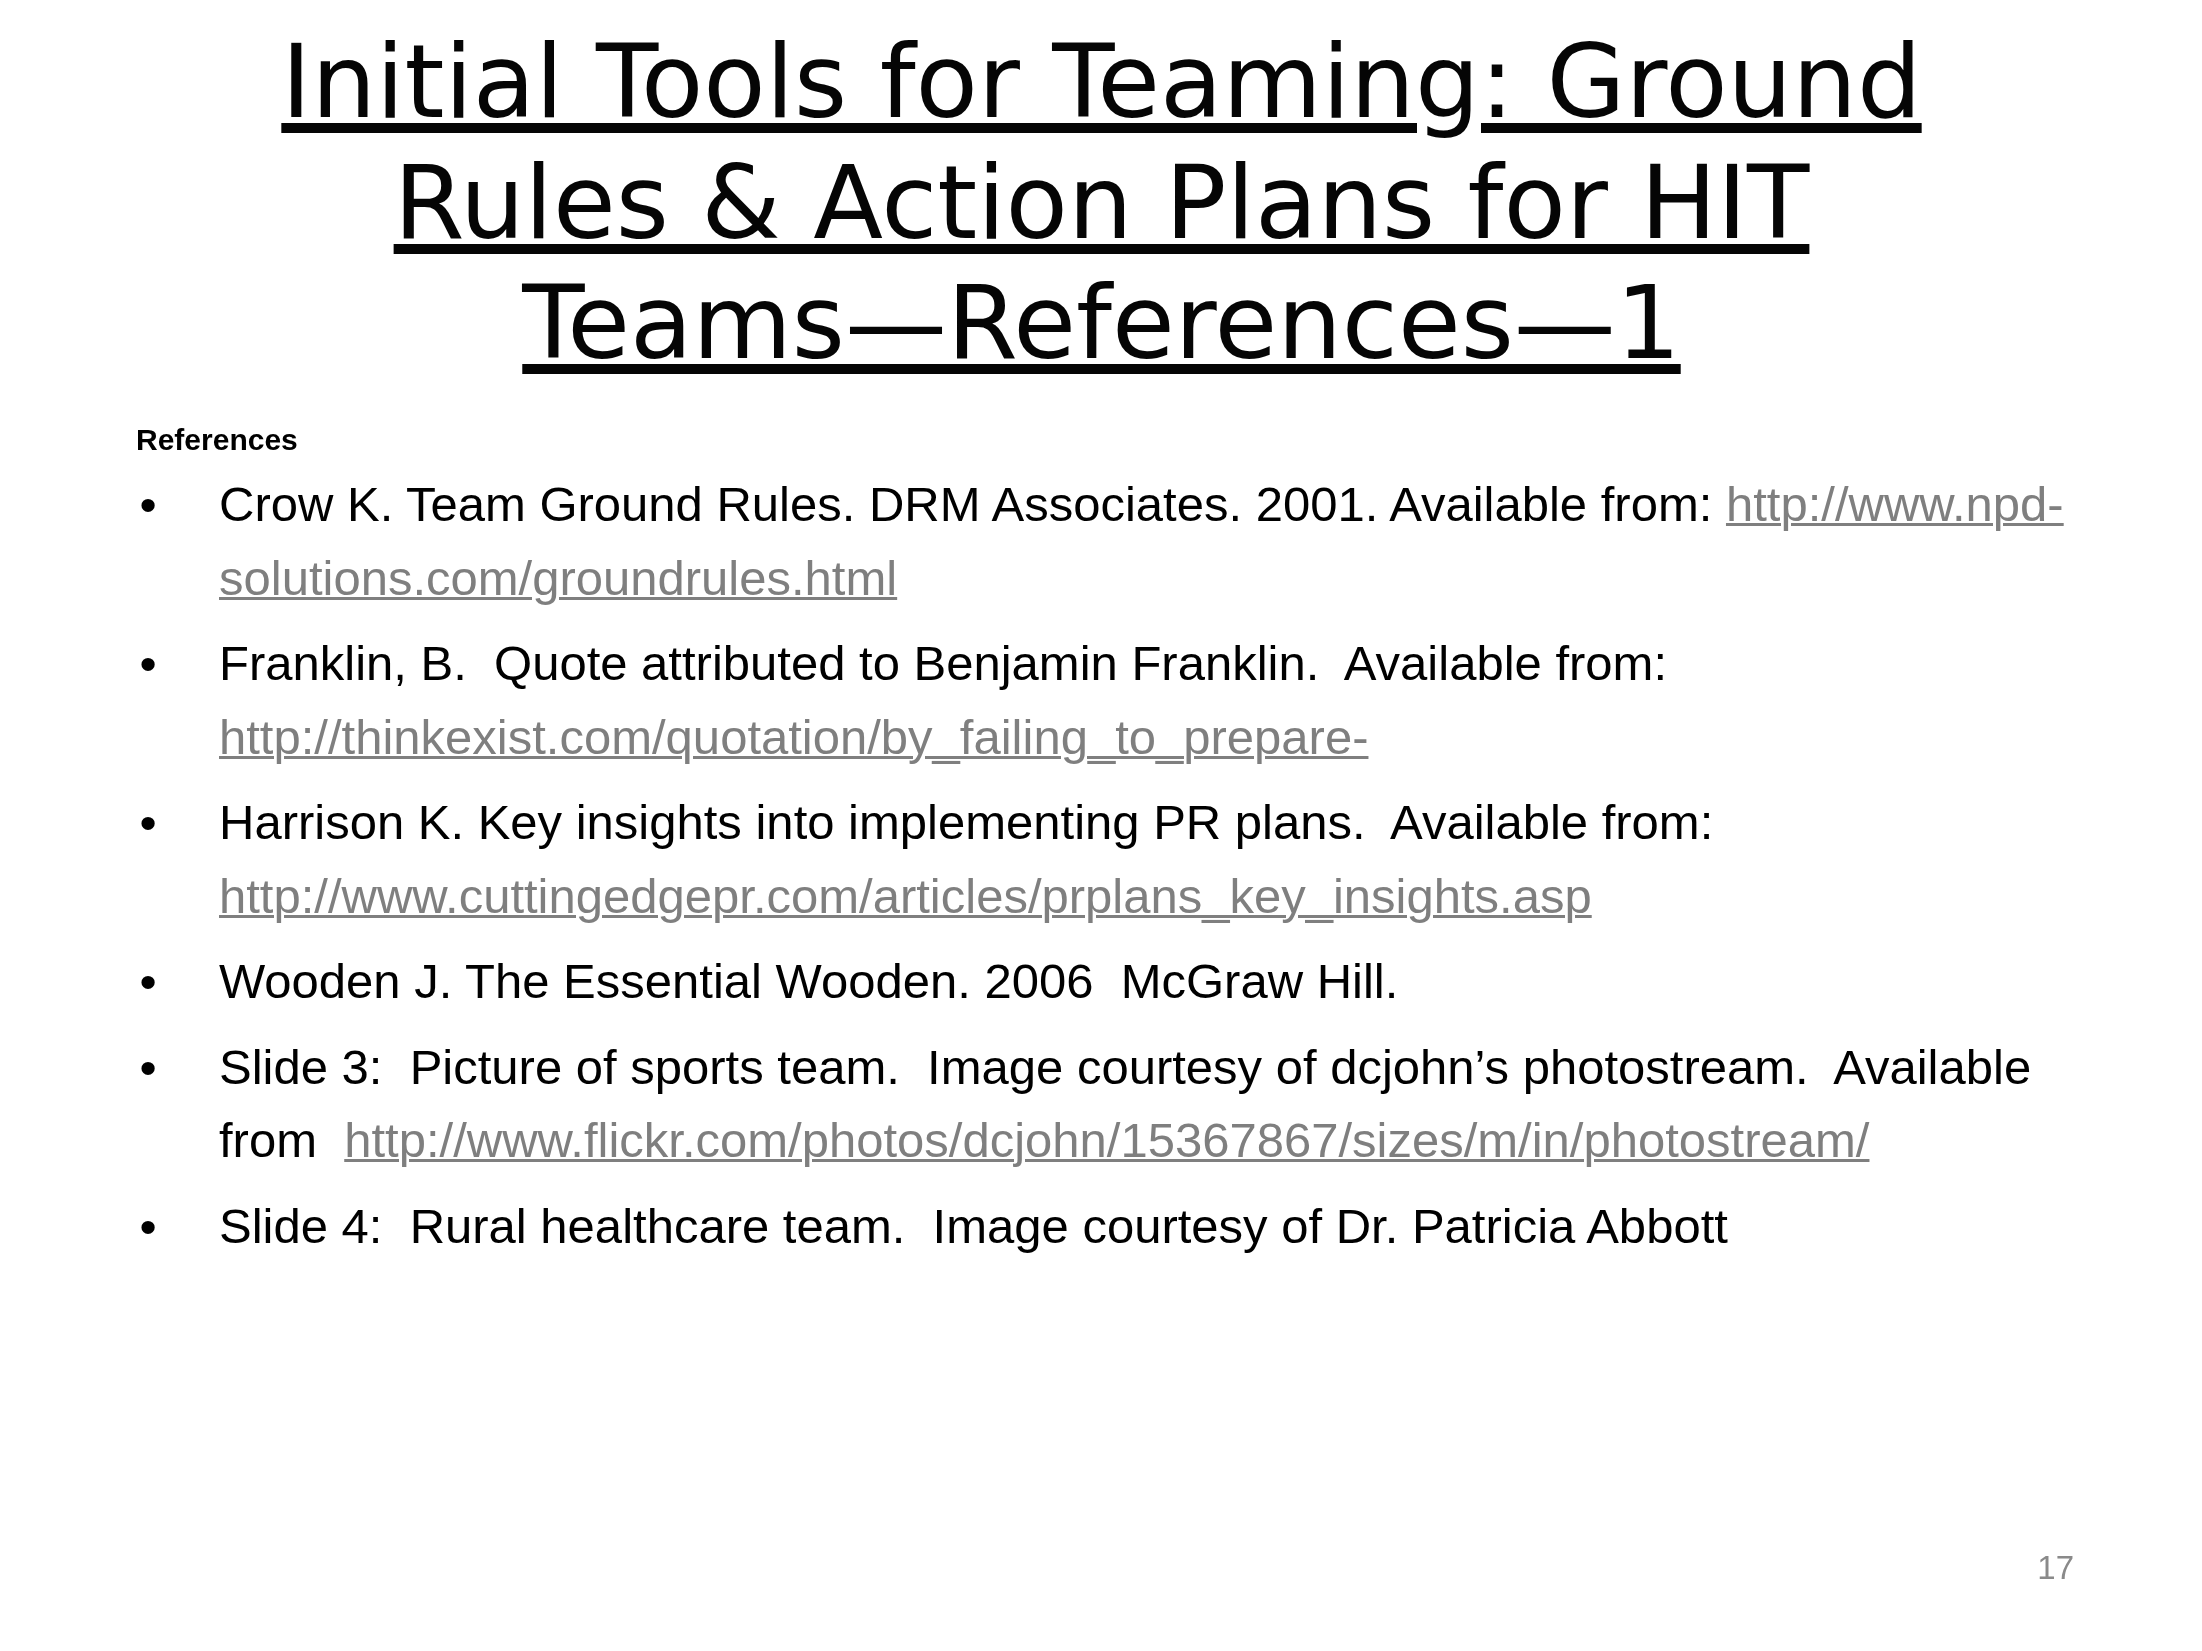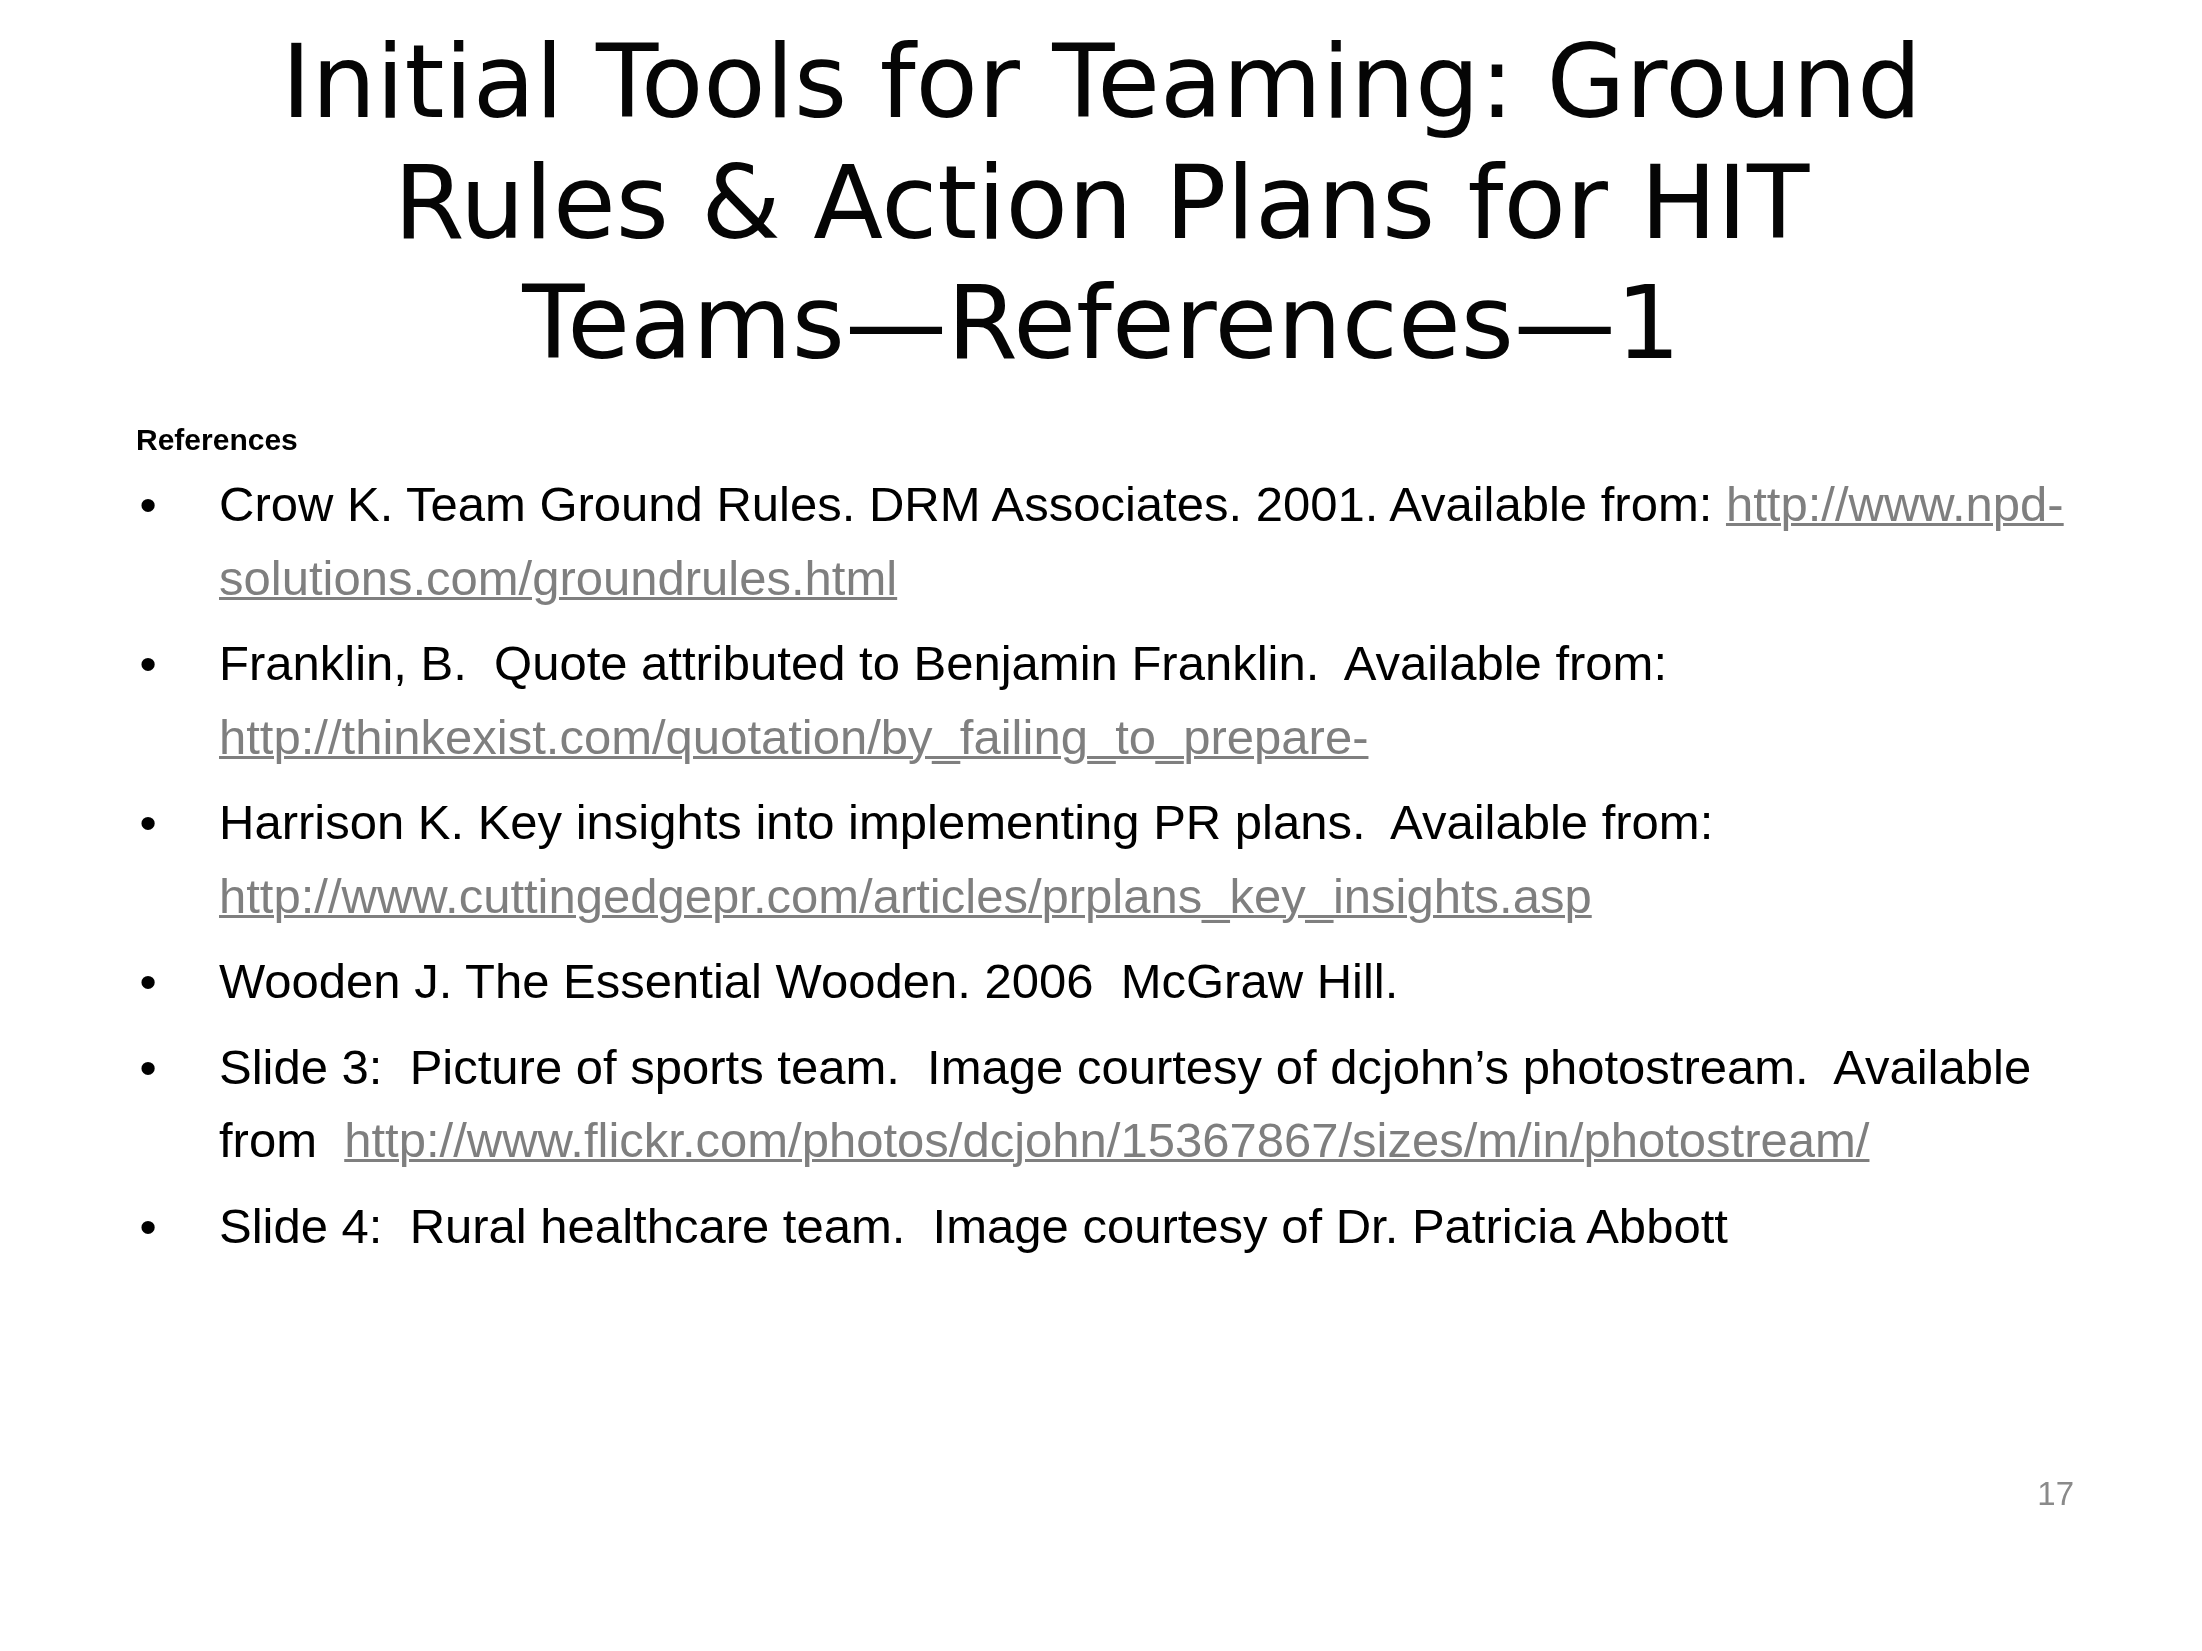--- a/index.html
+++ b/index.html
@@ -13,20 +13,21 @@
   }
   .title{
     padding-top:22.4px;
     text-align:center;
     font-family:"DejaVu Sans",sans-serif;
     font-weight:400;
     font-size:102px;
     line-height:1.18;
     color:#050505;
     margin:0;
+    text-decoration:underline;
   }
   .content{
     margin:40px 120px 0 136px;
   }
   .section-heading{
     font-size:30px;
     font-weight:bold;
     line-height:1.1;
     margin:0 0 12px 0;
     color:#000000;
@@ -53,21 +54,21 @@
     color:#000000;
   }
   a.lnk{
     color:#7f7f7f;
     text-decoration:underline;
     text-decoration-thickness:2.6px;
     cursor:pointer;
   }
   .page-number{
     position:absolute;
-    top:1475px;
+    top:1549px;
     right:129px;
     font-size:33px;
     color:#8a8a8a;
   }
 </style>
 </head>
 <body>
 
 <div class="slide">
 

